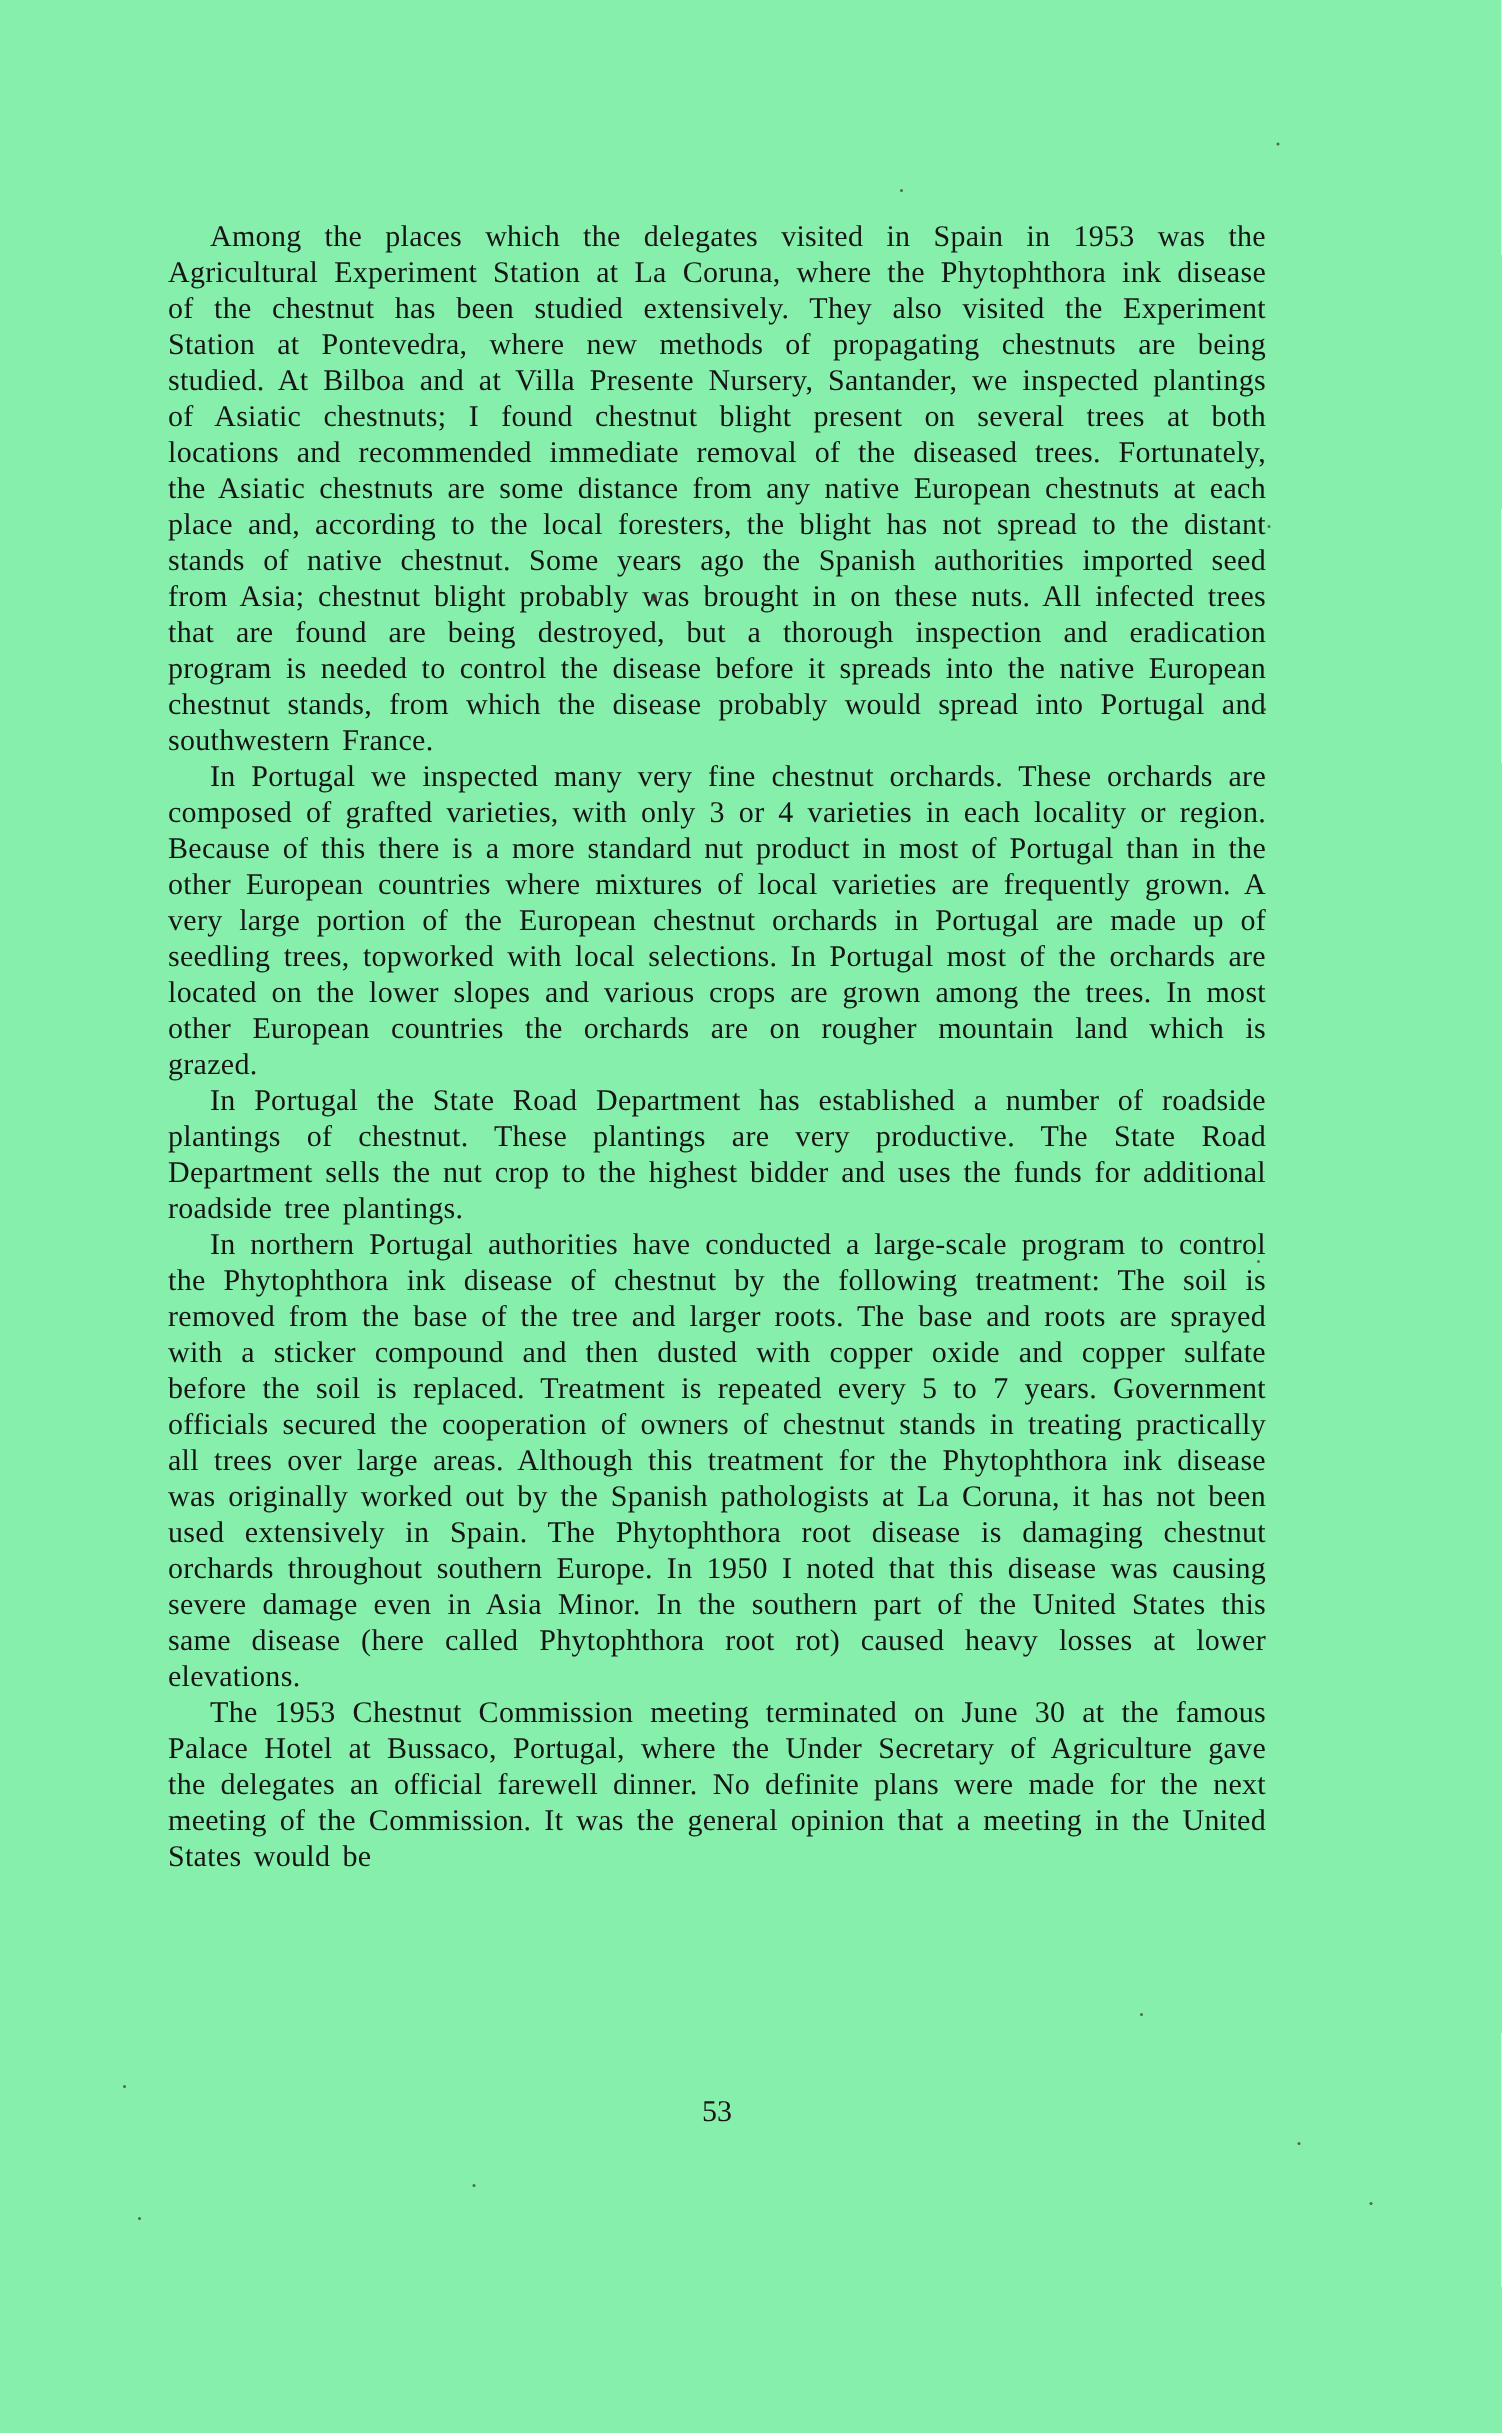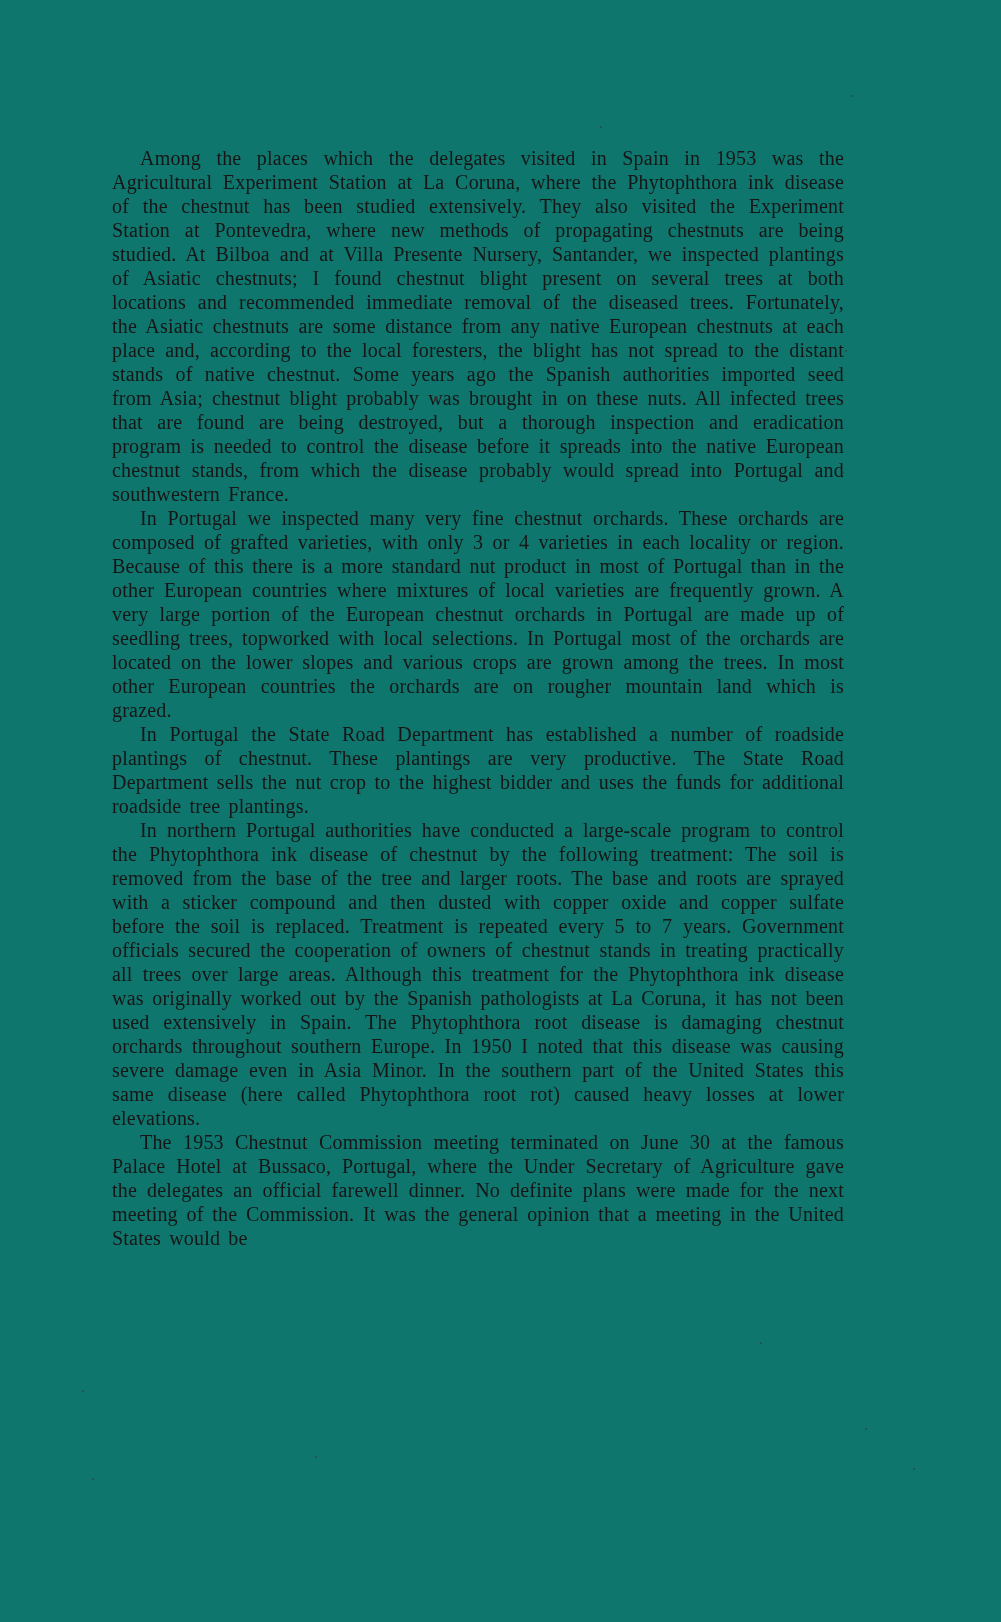--- a/index.html
+++ b/index.html
@@ -11,21 +11,21 @@
     width: 1001px;
     height: 1622px;
     position: relative;
     overflow: hidden;
     font-family: "Liberation Serif", "DejaVu Serif", serif;
     color: #161616;
   }
   .scan-page {
     position: absolute;
     inset: 0;
-    background: #0f766e;
+    background: #86efac;
   }
   .text-block {
     position: absolute;
     left: 112px;
     top: 146px;
     width: 732px;
     text-align: justify;
     font-size: 20px;
     line-height: 24px;
     letter-spacing: 0.2px;
@@ -74,20 +74,21 @@
 <div class="scan-page">
 
   <div class="text-block">
     <p>Among the places which the delegates visited in Spain in 1953 was the Agricultural Experiment Station at La Coruna, where the Phytophthora ink disease of the chestnut has been studied extensively. They also visited the Experiment Station at Pontevedra, where new methods of propagating chestnuts are being studied. At Bilboa and at Villa Presente Nursery, Santander, we inspected plantings of Asiatic chestnuts; I found chestnut blight present on several trees at both locations and recommended immediate removal of the diseased trees. Fortunately, the Asiatic chestnuts are some distance from any native European chestnuts at each place and, according to the local foresters, the blight has not spread to the distant stands of native chestnut. Some years ago the Spanish authorities imported seed from Asia; chestnut blight probably was brought in on these nuts. All infected trees that are found are being destroyed, but a thorough inspection and eradication program is needed to control the disease before it spreads into the native European chestnut stands, from which the disease probably would spread into Portugal and southwestern France.</p>
     <p>In Portugal we inspected many very fine chestnut orchards. These orchards are composed of grafted varieties, with only 3 or 4 varieties in each locality or region. Because of this there is a more standard nut product in most of Portugal than in the other European countries where mixtures of local varieties are frequently grown. A very large portion of the European chestnut orchards in Portugal are made up of seedling trees, topworked with local selections. In Portugal most of the orchards are located on the lower slopes and various crops are grown among the trees. In most other European countries the orchards are on rougher mountain land which is grazed.</p>
     <p>In Portugal the State Road Department has established a number of roadside plantings of chestnut. These plantings are very productive. The State Road Department sells the nut crop to the highest bidder and uses the funds for additional roadside tree plantings.</p>
     <p>In northern Portugal authorities have conducted a large-scale program to control the Phytophthora ink disease of chestnut by the following treatment: The soil is removed from the base of the tree and larger roots. The base and roots are sprayed with a sticker compound and then dusted with copper oxide and copper sulfate before the soil is replaced. Treatment is repeated every 5 to 7 years. Government officials secured the cooperation of owners of chestnut stands in treating practically all trees over large areas. Although this treatment for the Phytophthora ink disease was originally worked out by the Spanish pathologists at La Coruna, it has not been used extensively in Spain. The Phytophthora root disease is damaging chestnut orchards throughout southern Europe. In 1950 I noted that this disease was causing severe damage even in Asia Minor. In the southern part of the United States this same disease (here called Phytophthora root rot) caused heavy losses at lower elevations.</p>
     <p>The 1953 Chestnut Commission meeting terminated on June 30 at the famous Palace Hotel at Bussaco, Portugal, where the Under Secretary of Agriculture gave the delegates an official farewell dinner. No definite plans were made for the next meeting of the Commission. It was the general opinion that a meeting in the United States would be</p>
   </div>
 
+  <div class="folio">53</div>
 
   <span class="speck s1"></span>
   <span class="speck s2"></span>
   <span class="speck s3"></span>
   <span class="speck s4"></span>
   <span class="speck s5"></span>
   <span class="speck s6"></span>
   <span class="speck s7"></span>
   <span class="speck s8"></span>
   <span class="speck s9"></span>

